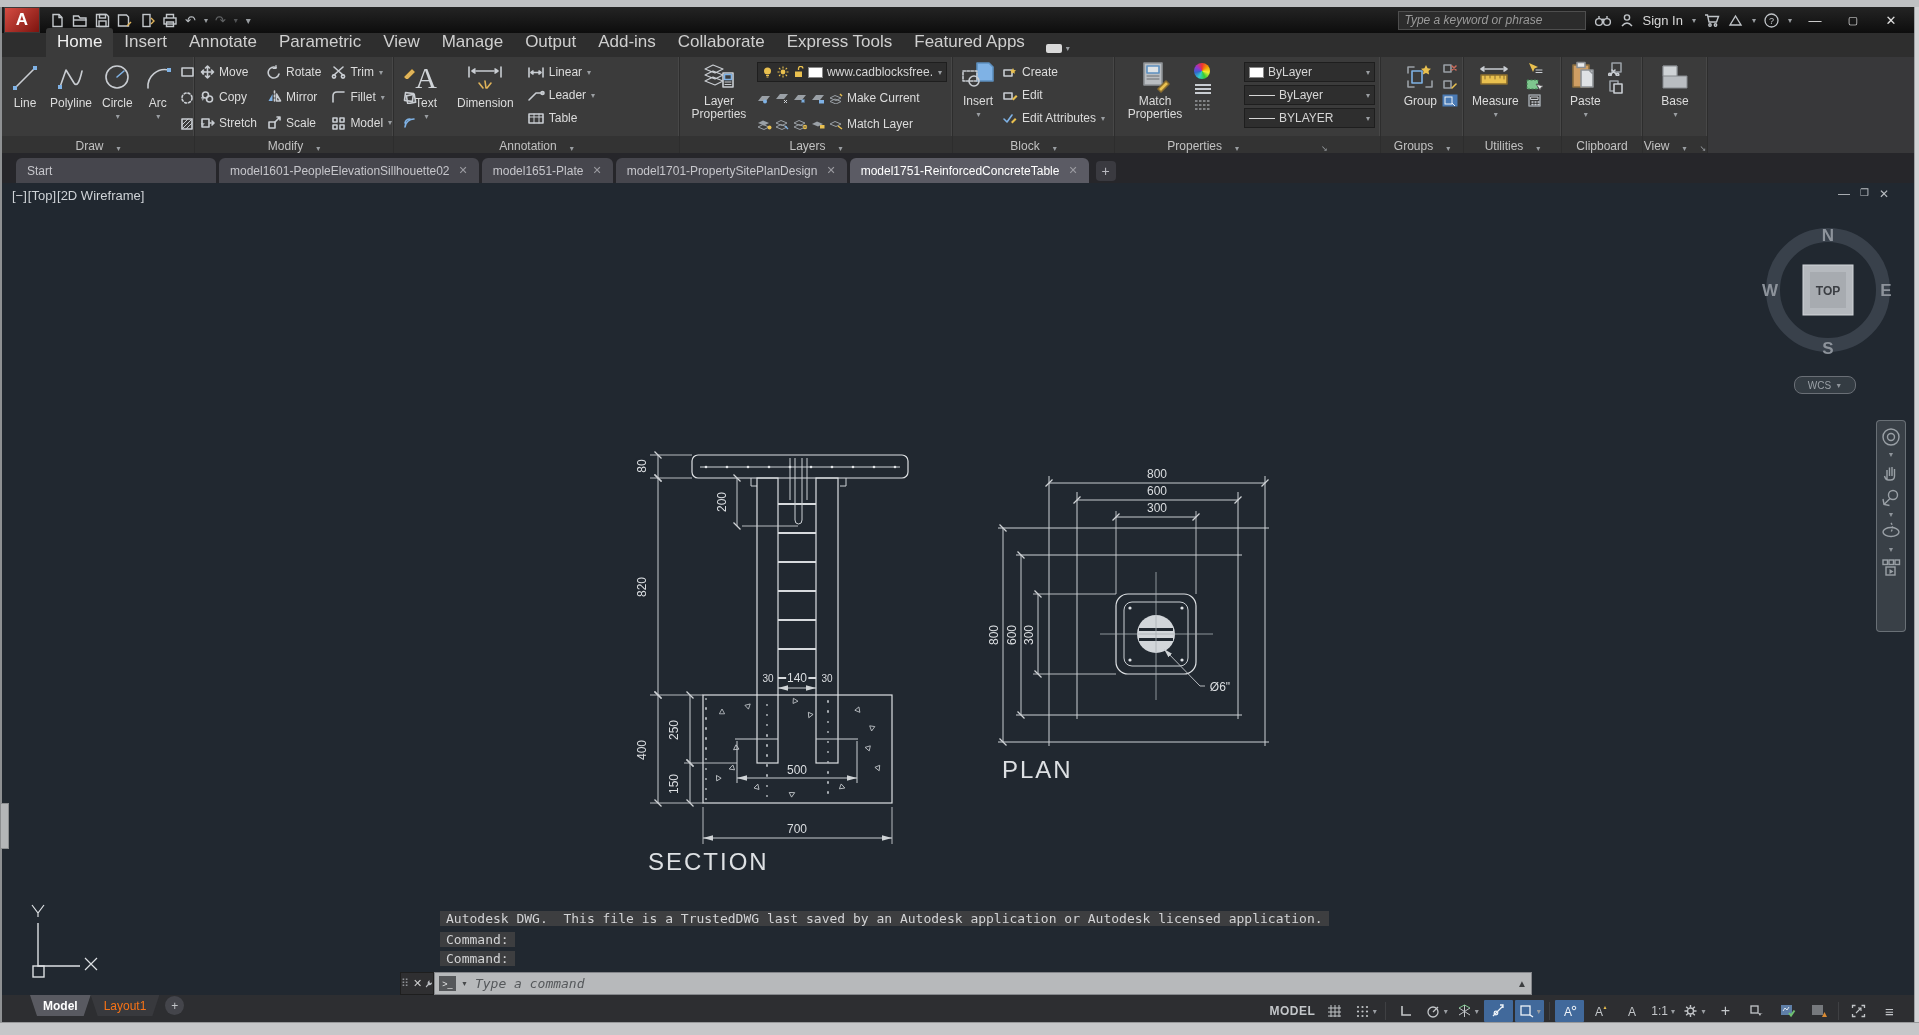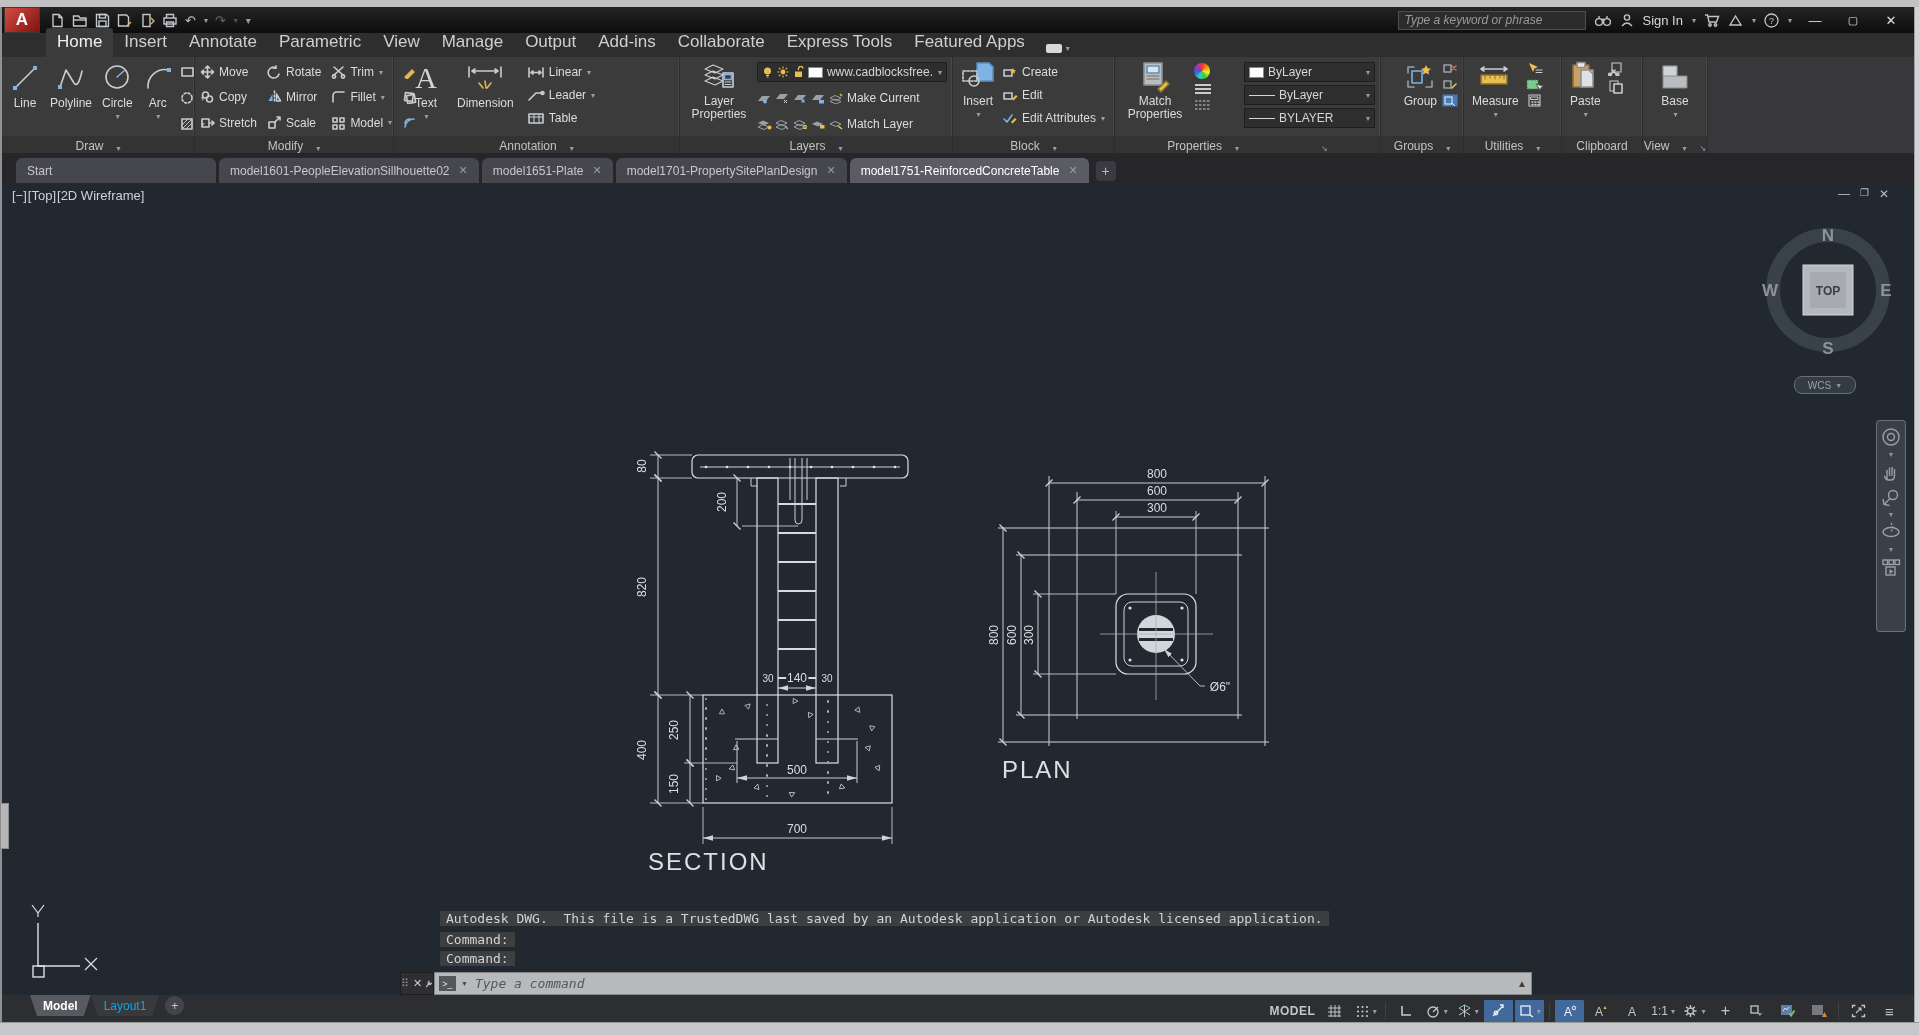--- a/index.html
+++ b/index.html
@@ -94,21 +94,21 @@
   #cmd-glyph{width:17px;height:15px;background:#55575a;color:#e8e8e8;font-size:9px;display:flex;
              align-items:center;justify-content:center;}
   #cmd-input{flex:1;background:transparent;border:none;outline:none;font-style:italic;font-size:13px;
              color:#6d28d9;font-family:"DejaVu Sans Mono",monospace;}
   #cmd-input::placeholder{color:#55585b;}
   #cmd-expand{color:#3c3e40;font-size:10px;}
   
   #statusbar{left:2px;top:995px;width:1912px;height:27px;background:#2d2e31;display:flex;align-items:flex-end;
              color:#c3c6c9;font-size:12px;box-sizing:border-box;}
   #laytabs{display:flex;align-items:flex-start;margin-left:28px;height:100%;}
-  .ltab{height:21px;padding:0 13px;display:flex;align-items:center;font-size:12px;color:#0ea5e9;
+  .ltab{height:21px;padding:0 13px;display:flex;align-items:center;font-size:12px;color:#f97316;
         clip-path:polygon(0 0,100% 0,calc(100% - 7px) 100%,7px 100%);background:#38393d;}
   .ltab.active{background:#595a61;color:#fff;font-weight:bold;}
   #laytab-add{width:19px;height:19px;margin:1px 0 0 6px;background:#44454b;border-radius:50%;
               color:#c3c6c9;display:flex;align-items:center;justify-content:center;}
   #status-right{margin-left:auto;display:flex;align-items:center;gap:2px;padding-right:10px;}
   .stbtn{height:22px;min-width:23px;display:flex;align-items:center;justify-content:center;gap:2px;
          padding:0 3px;color:#c3c6c9;}
   .stbtn.on{background:#41699b;color:#eef3f8;border-radius:1px;}
   .stsep{width:1px;height:18px;background:#3f4043;margin:0 3px;}
   .st-icn{stroke:#c3c6c9;fill:none;stroke-width:1.3;}

